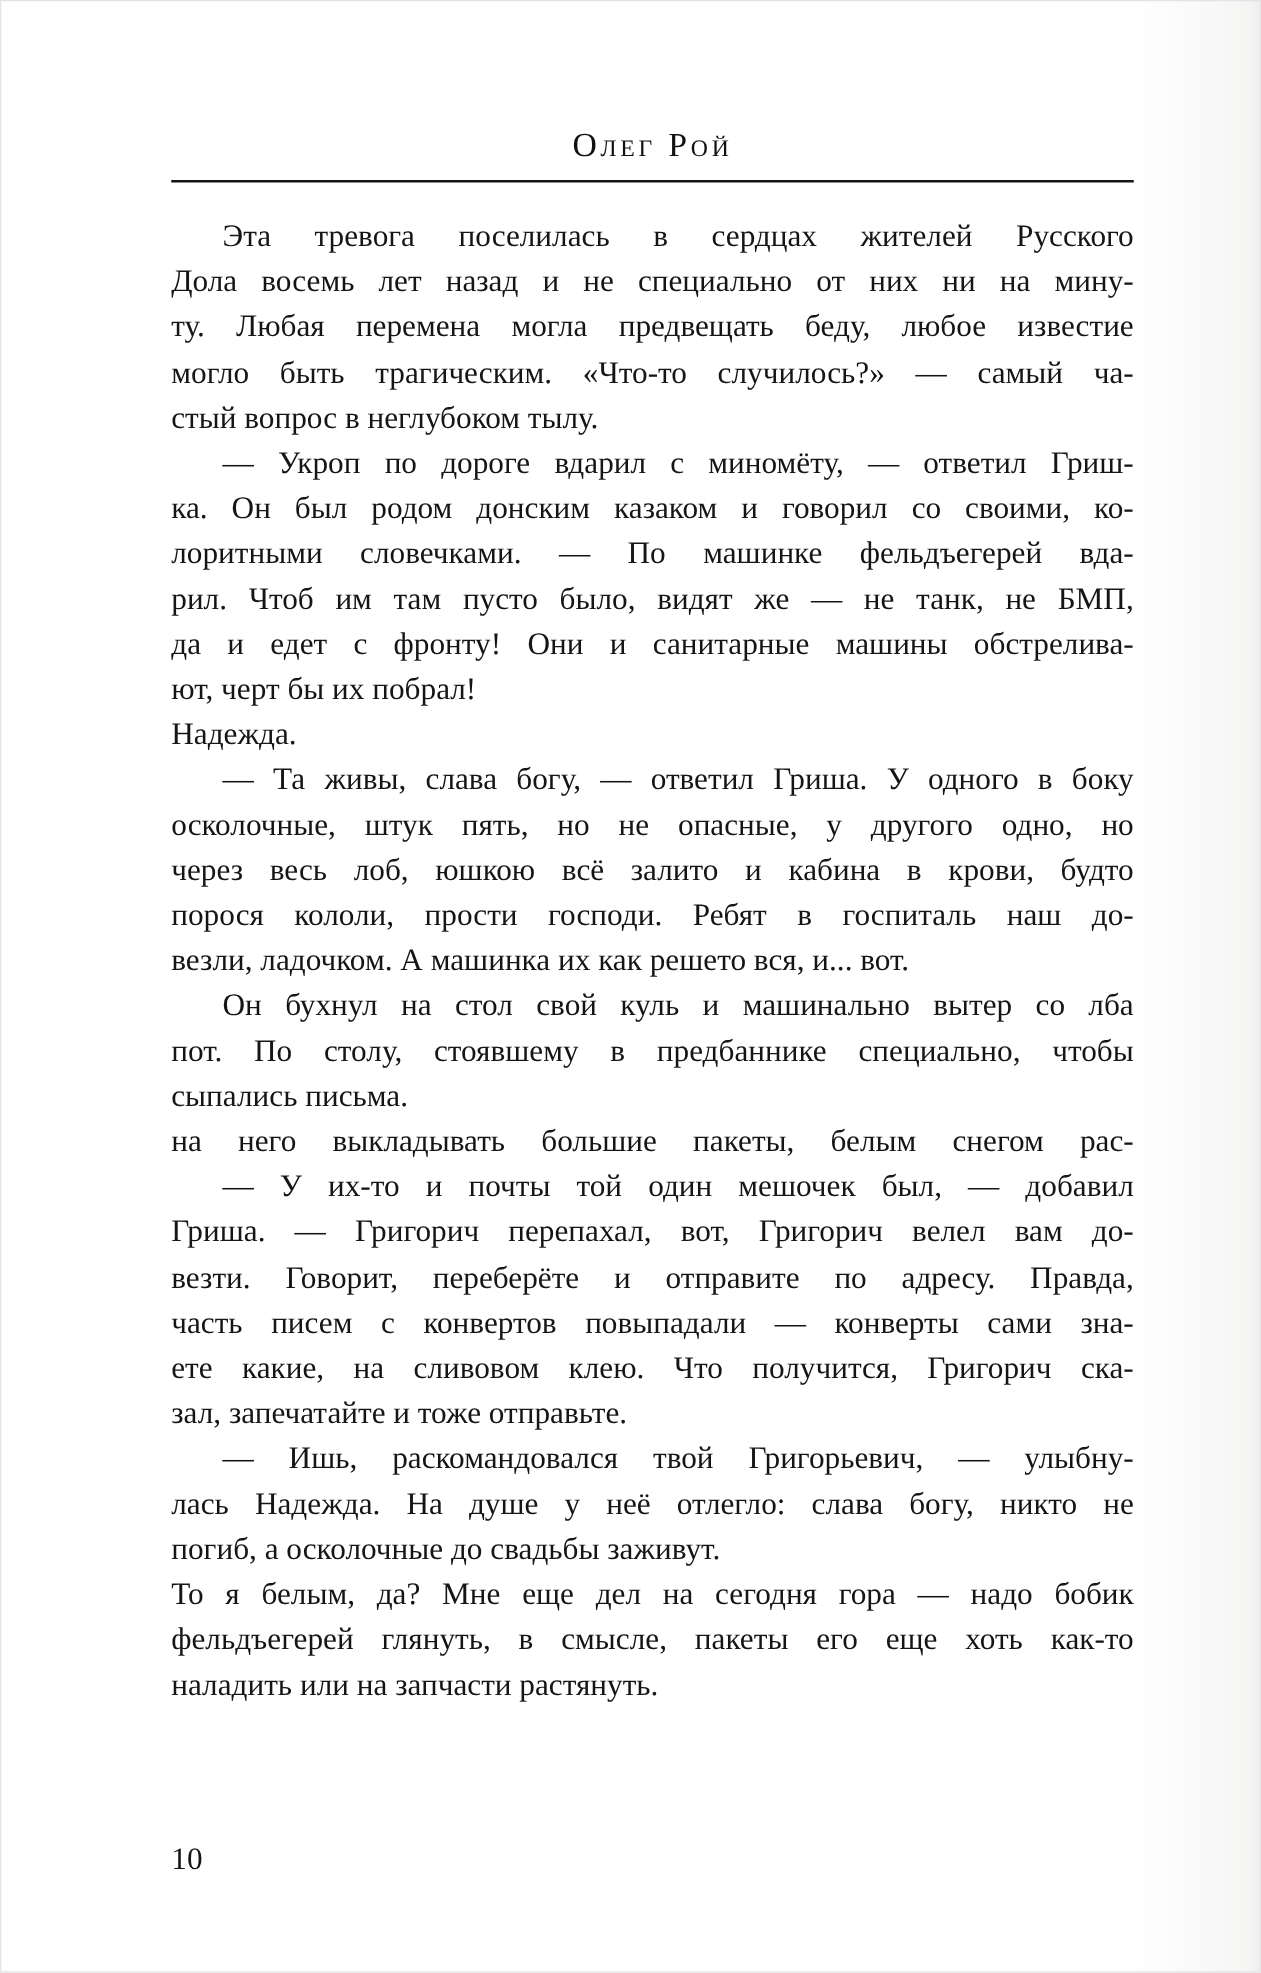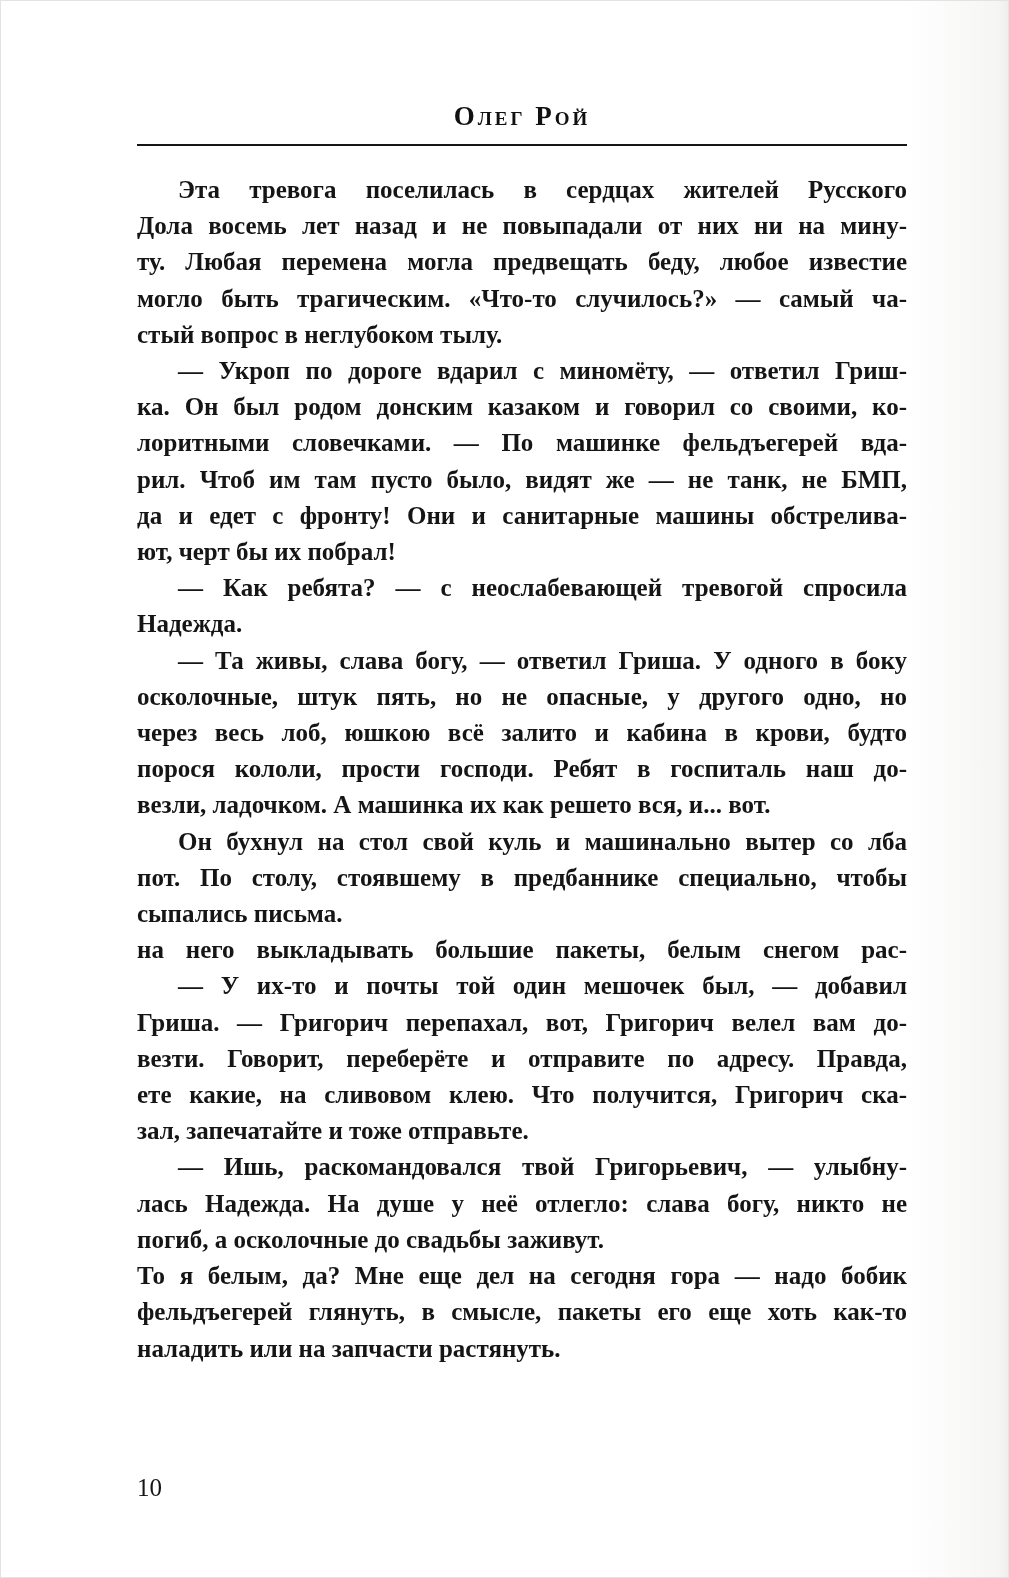--- a/index.html
+++ b/index.html
@@ -16,21 +16,20 @@
     background: linear-gradient(90deg, #ffffff 0%, #ffffff 90%, #f5f5f4 99%, #ededec 100%);
     box-shadow: inset 0 0 0 1px #e3e3e3;
     color: #161616;
     overflow: hidden;
   }
   .page-inner {
     position: absolute;
     left: 137px;
     top: 101px;
     width: 770px;
-    font-weight: bold;
   }
   .running-header {
     text-align: center;
     font-size: 27px;
     line-height: 30px;
     font-variant-caps: small-caps;
     letter-spacing: 3px;
     color: #111;
   }
   .header-rule {
@@ -66,44 +65,44 @@
 </style>
 </head>
 <body>
 
 <div class="page">
   <div class="page-inner">
     <div class="running-header">Олег Рой</div>
     <div class="header-rule"></div>
     <div class="text-block">
         <div class="line first">Эта тревога поселилась в сердцах жителей Русского</div>
-        <div class="line">Дола восемь лет назад и не повыпадали от них ни на мину-</div>
+        <div class="line">Дола восемь лет назад и не специально от них ни на мину-</div>
         <div class="line">ту. Любая перемена могла предвещать беду, любое известие</div>
         <div class="line">могло быть трагическим. «Что-то случилось?» — самый ча-</div>
         <div class="line last">стый вопрос в неглубоком тылу.</div>
         <div class="line first">— Укроп по дороге вдарил с миномёту, — ответил Гриш-</div>
         <div class="line">ка. Он был родом донским казаком и говорил со своими, ко-</div>
         <div class="line">лоритными словечками. — По машинке фельдъегерей вда-</div>
         <div class="line">рил. Чтоб им там пусто было, видят же — не танк, не БМП,</div>
         <div class="line">да и едет с фронту! Они и санитарные машины обстрелива-</div>
         <div class="line last">ют, черт бы их побрал!</div>
-        <div class="line first">— Как ребята? — с неослабевающей тревогой спросила</div>
         <div class="line last">Надежда.</div>
         <div class="line first">— Та живы, слава богу, — ответил Гриша. У одного в боку</div>
         <div class="line">осколочные, штук пять, но не опасные, у другого одно, но</div>
         <div class="line">через весь лоб, юшкою всё залито и кабина в крови, будто</div>
         <div class="line">порося кололи, прости господи. Ребят в госпиталь наш до-</div>
         <div class="line last">везли, ладочком. А машинка их как решето вся, и... вот.</div>
         <div class="line first">Он бухнул на стол свой куль и машинально вытер со лба</div>
         <div class="line">пот. По столу, стоявшему в предбаннике специально, чтобы</div>
         <div class="line last">сыпались письма.</div>
         <div class="line">на него выкладывать большие пакеты, белым снегом рас-</div>
         <div class="line first">— У их-то и почты той один мешочек был, — добавил</div>
         <div class="line">Гриша. — Григорич перепахал, вот, Григорич велел вам до-</div>
         <div class="line">везти. Говорит, переберёте и отправите по адресу. Правда,</div>
+        <div class="line">часть писем с конвертов повыпадали — конверты сами зна-</div>
         <div class="line">ете какие, на сливовом клею. Что получится, Григорич ска-</div>
         <div class="line last">зал, запечатайте и тоже отправьте.</div>
         <div class="line first">— Ишь, раскомандовался твой Григорьевич, — улыбну-</div>
         <div class="line">лась Надежда. На душе у неё отлегло: слава богу, никто не</div>
         <div class="line last">погиб, а осколочные до свадьбы заживут.</div>
         <div class="line">То я белым, да? Мне еще дел на сегодня гора — надо бобик</div>
         <div class="line">фельдъегерей глянуть, в смысле, пакеты его еще хоть как-то</div>
         <div class="line last">наладить или на запчасти растянуть.</div>
       </div>
   </div>

